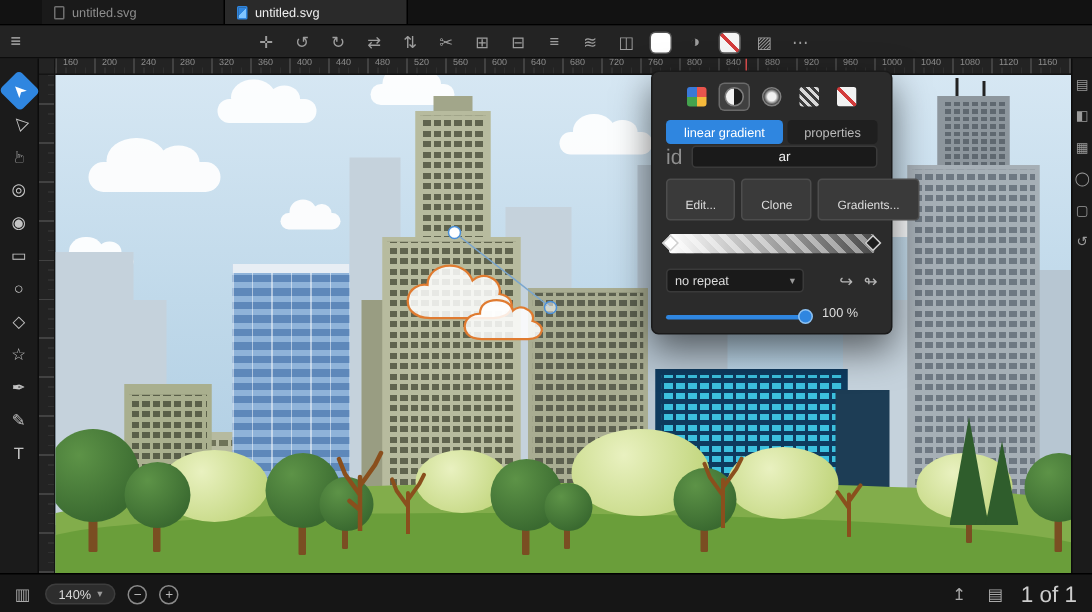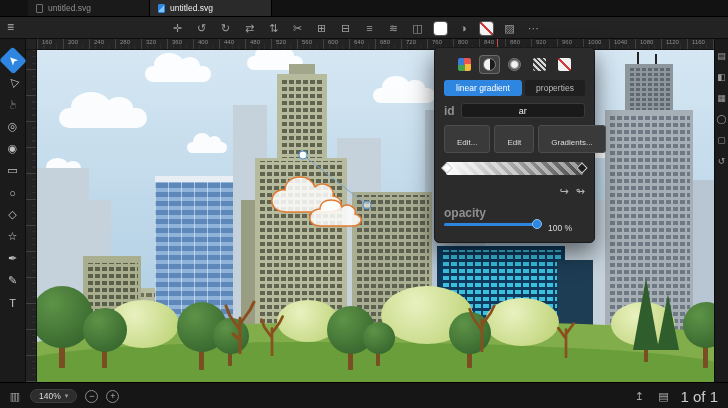--- a/index.html
+++ b/index.html
@@ -69,40 +69,40 @@
   
   .panel{position:absolute;left:434px;top:47px;width:161px;background:#2b2b2b;border:1px solid #1a1a1a;border-radius:5px;box-shadow:0 10px 24px rgba(0,0,0,.55);padding:8px 9px 9px;z-index:50;color:#ddd;}
   .paint-row{display:flex;justify-content:center;gap:6px;margin-bottom:7px;}
   .paint{width:19px;height:17px;display:flex;align-items:center;justify-content:center;border-radius:3px;}
   .paint.sel{background:#404040;box-shadow:0 0 0 1px #6a6a6a;}
   .pi{width:13px;height:13px;border-radius:2px;display:block;}
   .pg{border-radius:50%;background:linear-gradient(90deg,#f2f2f2 0 50%,#1c1c1c 50%);border:1px solid #808080;}
   .pr{border-radius:50%;background:radial-gradient(circle,#f2f2f2 0 35%,#1c1c1c 75%);border:1px solid #808080;}
   .sw-stripes2{background:repeating-linear-gradient(45deg,#d8d8d8 0 2px,#3c3c3c 2px 4px);}
   .sw-none2{background:#f2f2f2;background-image:linear-gradient(45deg,transparent 0 44%,#d23b3b 44% 56%,transparent 56%);}
-  .seg{display:flex;gap:3px;margin-bottom:7px;}
+  .seg{display:flex;gap:3px;}
   .seg-b{flex:1.3;height:16px;font-size:8.5px;border:0;color:#bbb;background:#1f1f1f;border-radius:3px;padding:0;cursor:pointer;}
   .seg-b + .seg-b{flex:1;}
   .seg-b.active{background:#2f86e0;color:#fff;}
   .idrow{display:flex;align-items:center;gap:6px;margin-bottom:7px;}
-  .lbl{font-size:12px;color:#8f8f8f;font-weight:bold;}
+  .lbl{font-size:14px;color:#8f8f8f;}
   .idinput{flex:1;height:15px;background:#1a1a1a;border:1px solid #3a3a3a;border-radius:3px;color:#eee;font-size:9px;text-align:center;padding:0;min-width:0;}
   .btnrow{display:flex;gap:4px;margin-bottom:9px;}
   .btnrow button{flex:1;height:28px;font-size:8px;color:#ddd;background:#3a3a3a;border:1px solid #4d4d4d;border-radius:3px;padding:12px;cursor:pointer;white-space:nowrap;}
   .gradbar{position:relative;height:13px;border-radius:2px;margin:0 2px 10px;
     background-image:linear-gradient(90deg,#ffffff 0%,rgba(255,255,255,0) 100%),repeating-linear-gradient(45deg,#9a9a9a 0 4px,#4a4a4a 4px 8px);}
   .h{position:absolute;top:2px;width:8px;height:8px;transform:rotate(45deg);border:1px solid #cfcfcf;}
   .hl{left:-3px;background:#fff;}
   .hr{right:-3px;background:#1d1d1d;}
   .reprow{display:flex;align-items:center;gap:7px;margin-bottom:8px;}
   .select{width:92px;height:16px;background:#1a1a1a;border:1px solid #3a3a3a;border-radius:3px;display:flex;align-items:center;justify-content:space-between;padding:0 5px;font-size:8.5px;color:#ddd;cursor:pointer;}
   .caret{font-size:7px;color:#9a9a9a;}
   .rep-icons{display:flex;gap:7px;margin-left:auto;}
   .arr{font-size:11px;color:#b5b5b5;cursor:pointer;}
-  .oprow{display:flex;align-items:flex-start;gap:8px;margin-top:3px;}
+  .oprow{display:flex;align-items:flex-end;gap:8px;margin-top:3px;}
   .slider{position:relative;width:96px;height:3px;background:#2f86e0;border-radius:2px;cursor:pointer;}
   .knob{position:absolute;right:-2px;top:-4px;width:10px;height:10px;border-radius:50%;background:#2f86e0;border:1px solid #8ec2f2;}
   .opval{font-size:8.5px;color:#ddd;}
 
   
   .statusbar{position:absolute;left:0;top:382px;width:728px;height:26px;background:#161616;border-top:1px solid #000;}
   .sb-left{position:absolute;left:8px;top:0;height:26px;display:flex;align-items:center;gap:8px;}
   .sb-center{position:absolute;left:50%;top:0;height:26px;transform:translateX(-50%);display:flex;align-items:center;gap:13px;}
   .sb-right{position:absolute;right:10px;top:0;height:26px;display:flex;align-items:center;gap:10px;}
   .sbi{display:inline-flex;width:14px;height:14px;align-items:center;justify-content:center;font-size:11px;color:#a8a8a8;cursor:pointer;}
@@ -316,34 +316,37 @@
     <div class="seg">
       <button class="seg-b active">linear gradient</button>
       <button class="seg-b">properties</button>
     </div>
     <div class="idrow">
       <span class="lbl">id</span>
       <input class="idinput" value="ar" style="">
     </div>
     <div class="btnrow">
       <button>Edit...</button>
-      <button>Edit</button>
+      <button>Clone</button>
       <button>Gradients...</button>
     </div>
     <div class="gradbar">
       <span class="h hl"></span>
       <span class="h hr"></span>
     </div>
     <div class="reprow">
+      <div class="select">
+        <span>no repeat</span>
+        <span class="caret">▾</span>
+      </div>
       <div class="rep-icons" id="rep-icons">
           <span class="arr">↪</span>
           <span class="arr">↬</span>
         </div>
     </div>
-    <div class="lbl">opacity</div>
     <div class="oprow">
       <div class="slider">
           <span class="knob"></span>
         </div>
       <span class="opval">100 %</span>
     </div>
   </div>
 
   <div class="statusbar">
     <div class="sb-left">

